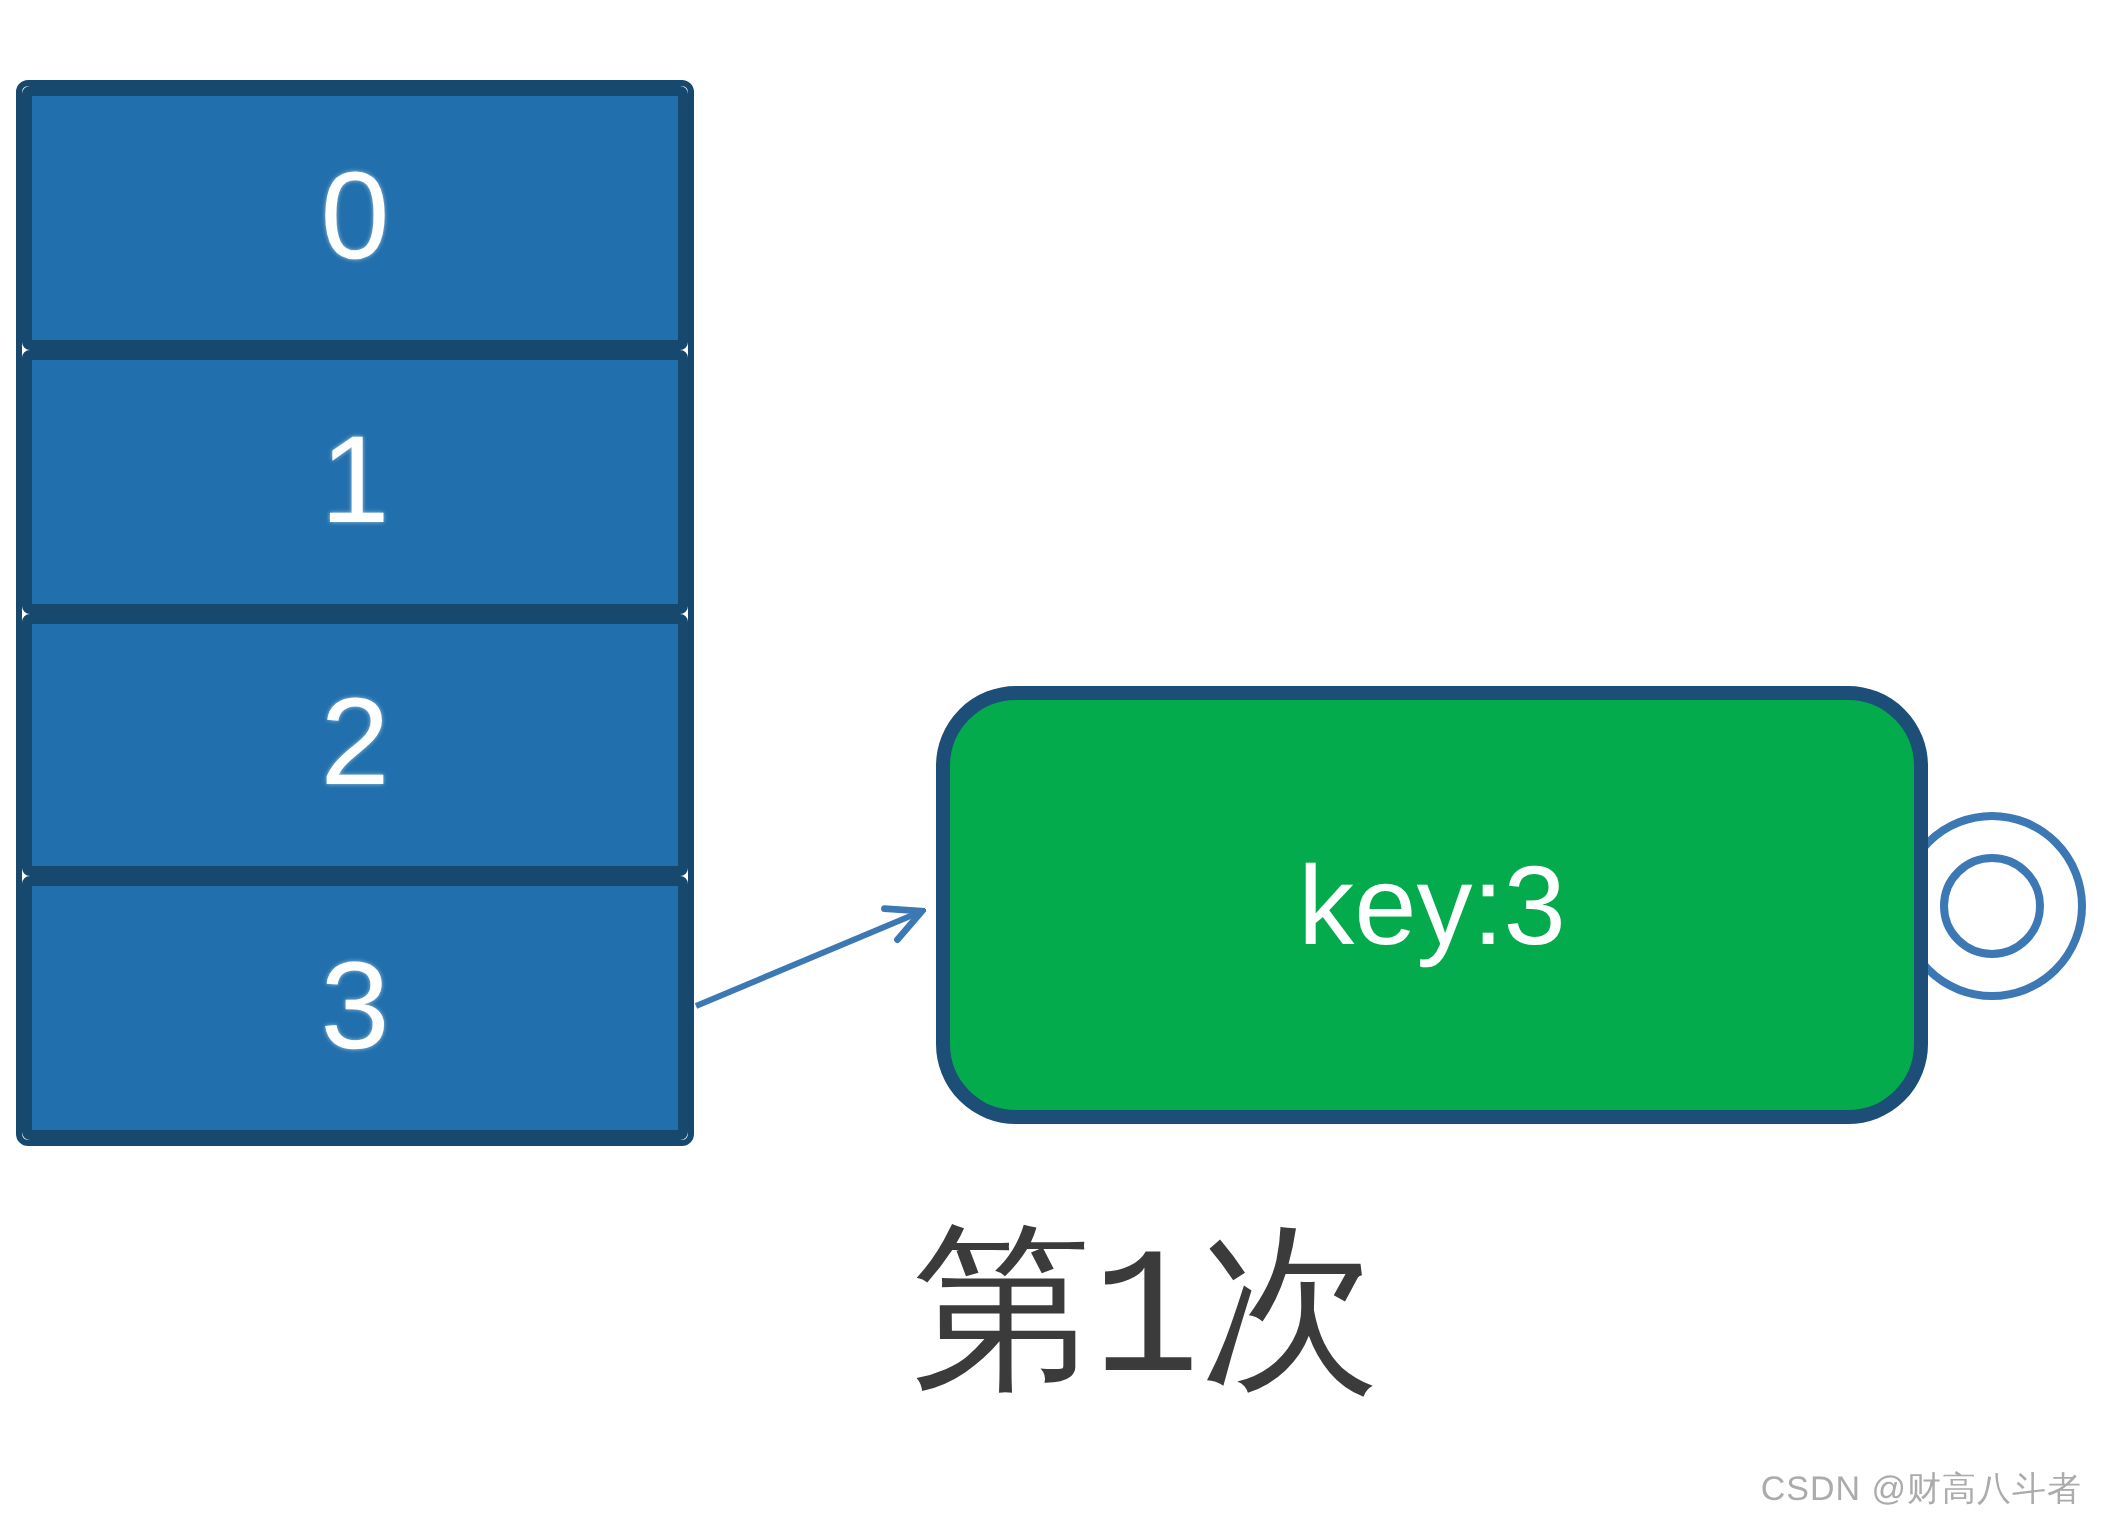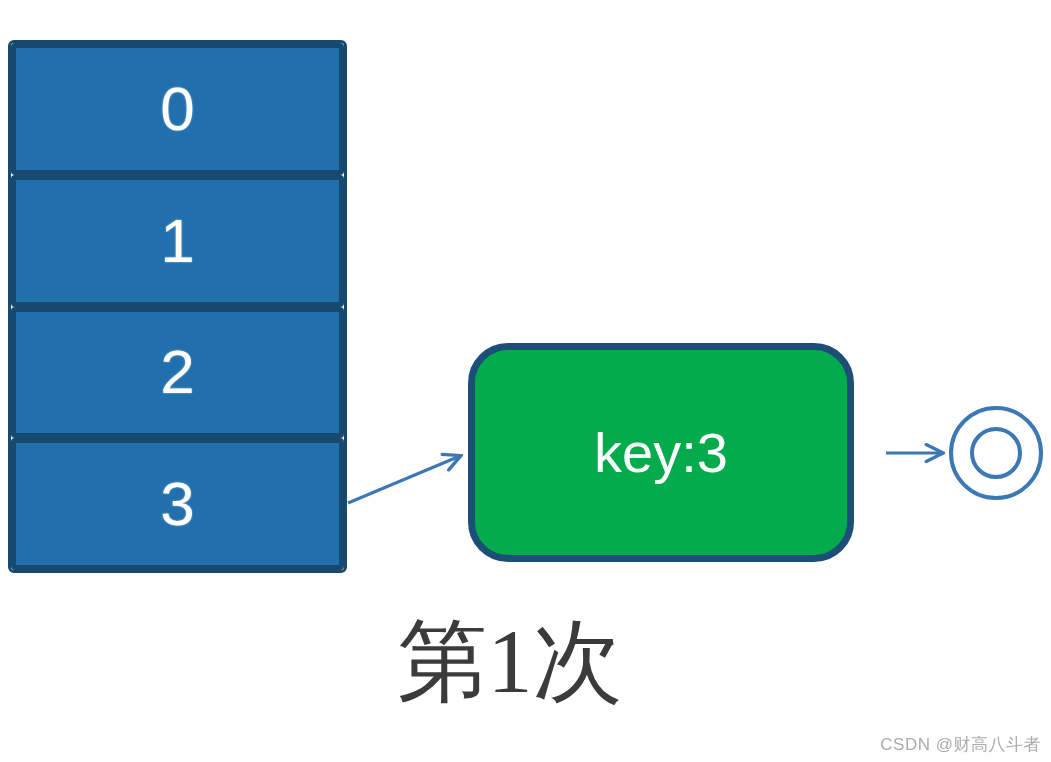--- a/index.html
+++ b/index.html
@@ -31,40 +31,40 @@
     color:#ffffff;
     font-size:62px;
     line-height:1;
     text-shadow:0 0 2px rgba(255,255,255,.6);
   }
   
   svg.connectors{position:absolute;left:0;top:0;width:1051px;height:762px;}
   
   .entry-node{
     position:absolute;left:468px;top:343px;
-    width:386px;height:219px;
+    width:496px;height:219px;
     background:var(--node-fill,#04ab4d);
     border:7px solid var(--node-border,#1c4e77);
     border-radius:40px;
     box-sizing:border-box;
     display:flex;flex-direction:column;
     align-items:center;justify-content:center;
   }
   .entry-node div{
     color:#ffffff;
     font-size:56px;
     line-height:92px;
     white-space:nowrap;
   }
   
   .caption{
     position:absolute;left:330px;top:608px;
     width:360px;
-    text-align:center;
-    font-family:Liberation Serif, serif;
+    text-align:right;
+    font-family:Liberation Mono, monospace;
     font-size:90px;
     color:var(--caption-color,#3b3b3b);
     line-height:1.2;
   }
   
   .watermark{
     position:absolute;right:10px;top:733px;
     font-size:17px;
     color:var(--watermark-color,#ababab);
     letter-spacing:.5px;

